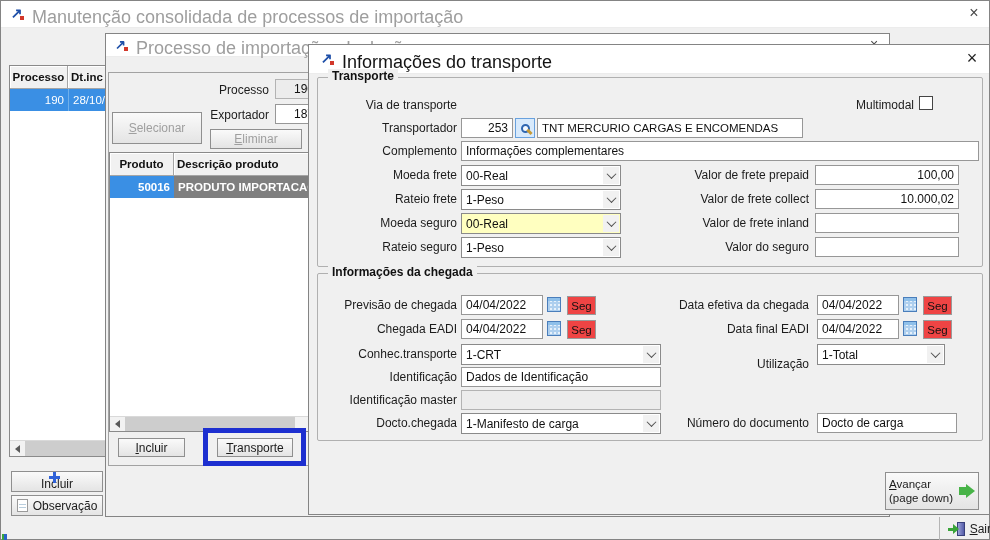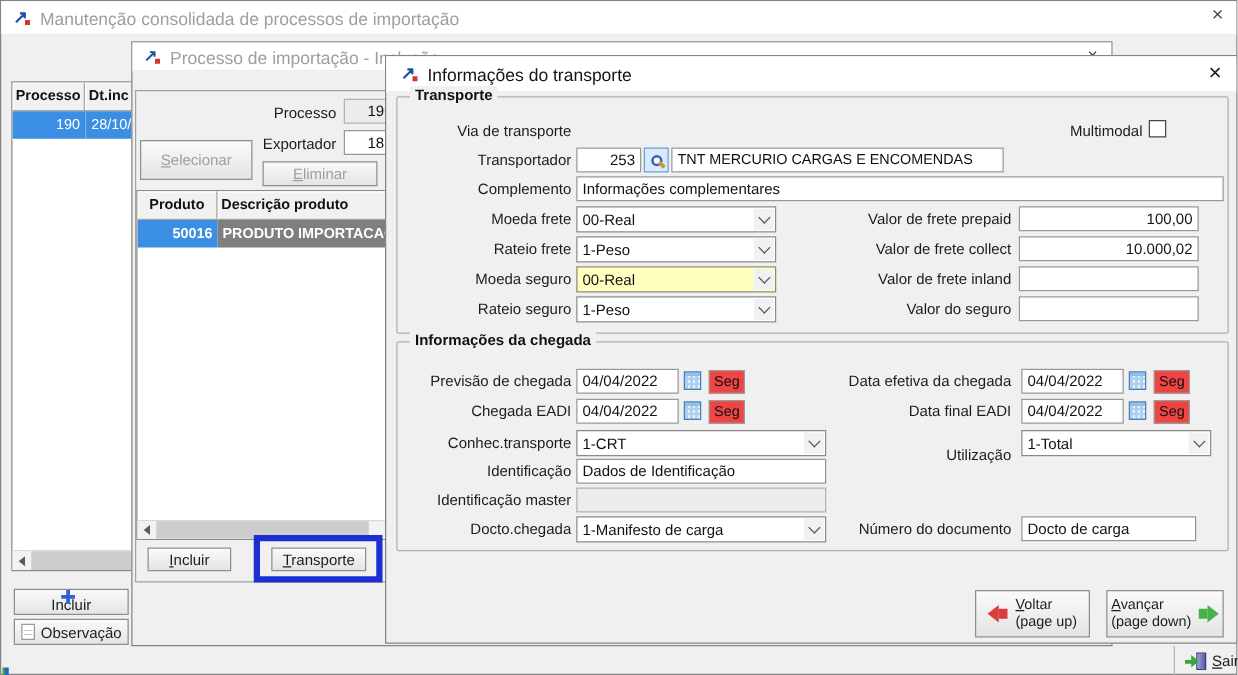--- a/index.html
+++ b/index.html
@@ -1,20 +1,20 @@
 <!DOCTYPE html>
 <html><head>
 <meta charset="utf-8">
 <style>
   html,body{margin:0;padding:0;width:990px;height:540px;overflow:hidden;
     font-family:"Liberation Sans",sans-serif;background:#e9e9e9;}
   #screen{position:relative;width:990px;height:540px;}
   .win{position:absolute;background:#f0f0f0;border:1px solid #848484;box-sizing:border-box;}
   .tb{position:absolute;left:0;right:0;top:0;background:#ffffff;border-bottom:1px solid #ececec;}
-  .tbtitle{position:absolute;font-size:14px;white-space:nowrap;}
+  .tbtitle{position:absolute;font-size:18px;white-space:nowrap;}
   .graytitle{color:#9e9e9e;}
   .blacktitle{color:#141414;}
   .closex{position:absolute;text-align:center;color:#4a4a4a;font-size:16px;line-height:18px;cursor:default;}
   .appicon{position:absolute;width:15px;height:15px;color:#1e4fa8;font-size:14px;font-weight:bold;
     line-height:15px;text-align:center;}
   .appicon::after{content:"";position:absolute;right:0;bottom:1px;width:4px;height:4px;background:#d2382b;}
   .lbl{position:absolute;font-size:12px;color:#1c1c1c;text-align:right;white-space:nowrap;}
   .fld{position:absolute;background:#fff;border:1px solid #979797;box-sizing:border-box;
     font-size:12px;color:#111;display:flex;align-items:center;padding:0 4px;
     white-space:nowrap;overflow:hidden;}
@@ -279,21 +279,21 @@
     <div class="segbox" style="left:614px;top:275px;width:29px;height:19px;">Seg</div>
 
     <div class="lbl" style="left:20px;top:302px;width:128px;">Conhec.transporte</div>
     <div class="combo" style="left:152px;top:299px;width:200px;height:21px;">
       <span>1-CRT</span>
       <span class="dd">
           <i></i>
         </span>
     </div>
     <div class="lbl" style="left:390px;top:312px;width:110px;text-align:right;">Utilização</div>
-    <div class="combo" style="left:508px;top:299px;width:152px;height:21px;">
+    <div class="combo" style="left:508px;top:299px;width:128px;height:21px;">
       <span>1-Total</span>
       <span class="dd">
           <i></i>
         </span>
     </div>
 
     <div class="lbl" style="left:20px;top:325px;width:128px;">Identificação</div>
     <div class="fld" style="left:152px;top:322px;width:200px;height:20px;">Dados de Identificação</div>
 
     <div class="lbl" style="left:5px;top:348px;width:143px;">Identificação master</div>
@@ -302,30 +302,20 @@
     <div class="lbl" style="left:20px;top:371px;width:128px;">Docto.chegada</div>
     <div class="combo" style="left:152px;top:368px;width:200px;height:21px;">
       <span>1-Manifesto de carga</span>
       <span class="dd">
           <i></i>
         </span>
     </div>
     <div class="lbl" style="left:355px;top:371px;width:145px;">Número do documento</div>
     <div class="fld" style="left:508px;top:368px;width:140px;height:20px;">Docto de carga</div>
 
-    <div class="btn" style="left:471px;top:427px;width:92px;height:38px;">
-      <span class="arrL">
-        <span class="head"></span>
-          <span class="bar"></span>
-      </span>
-      <span class="navtext">
-        <span class="ulf">Voltar</span>
-        <span>(page up)</span>
-      </span>
-    </div>
     <div class="btn" style="left:576px;top:427px;width:94px;height:38px;">
       <span class="navtext">
         <span class="ulf">Avançar</span>
         <span>(page down)</span>
       </span>
       <span class="arrR">
         <span class="bar"></span>
           <span class="head"></span>
       </span>
     </div>

